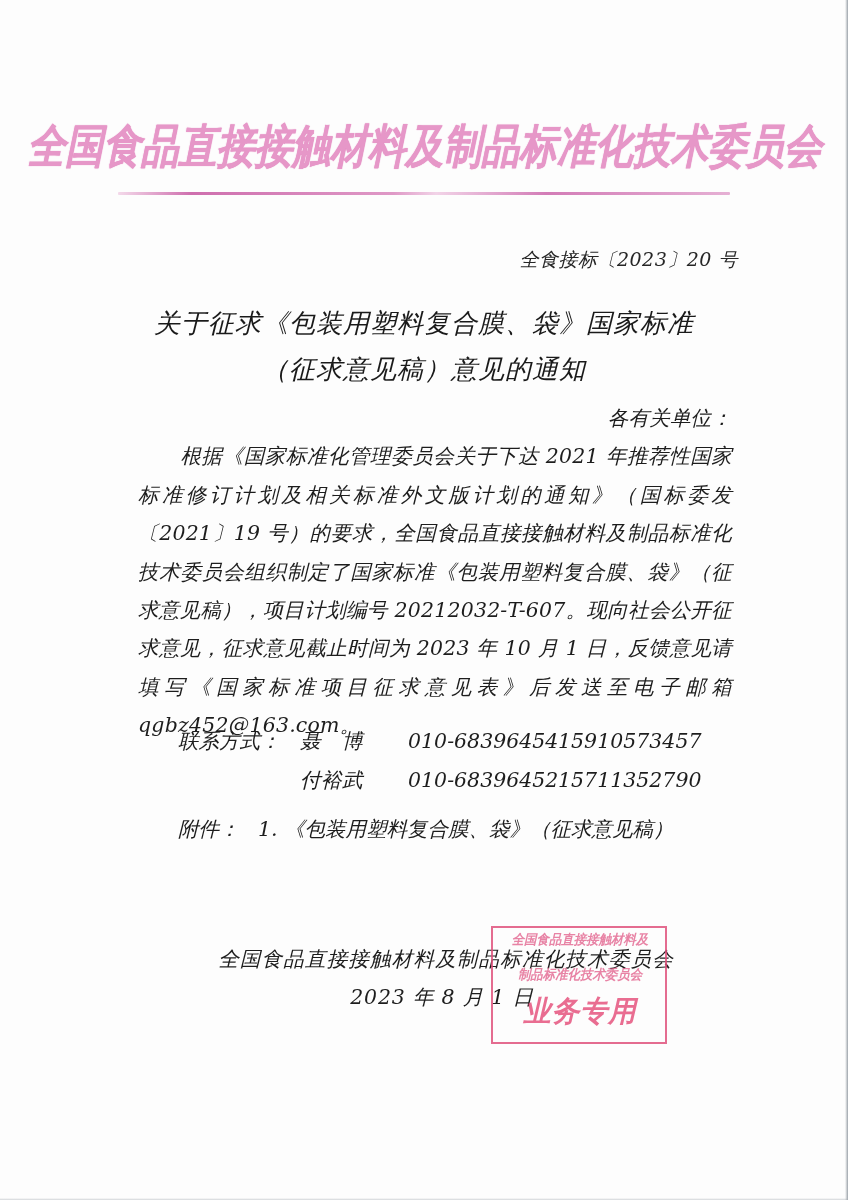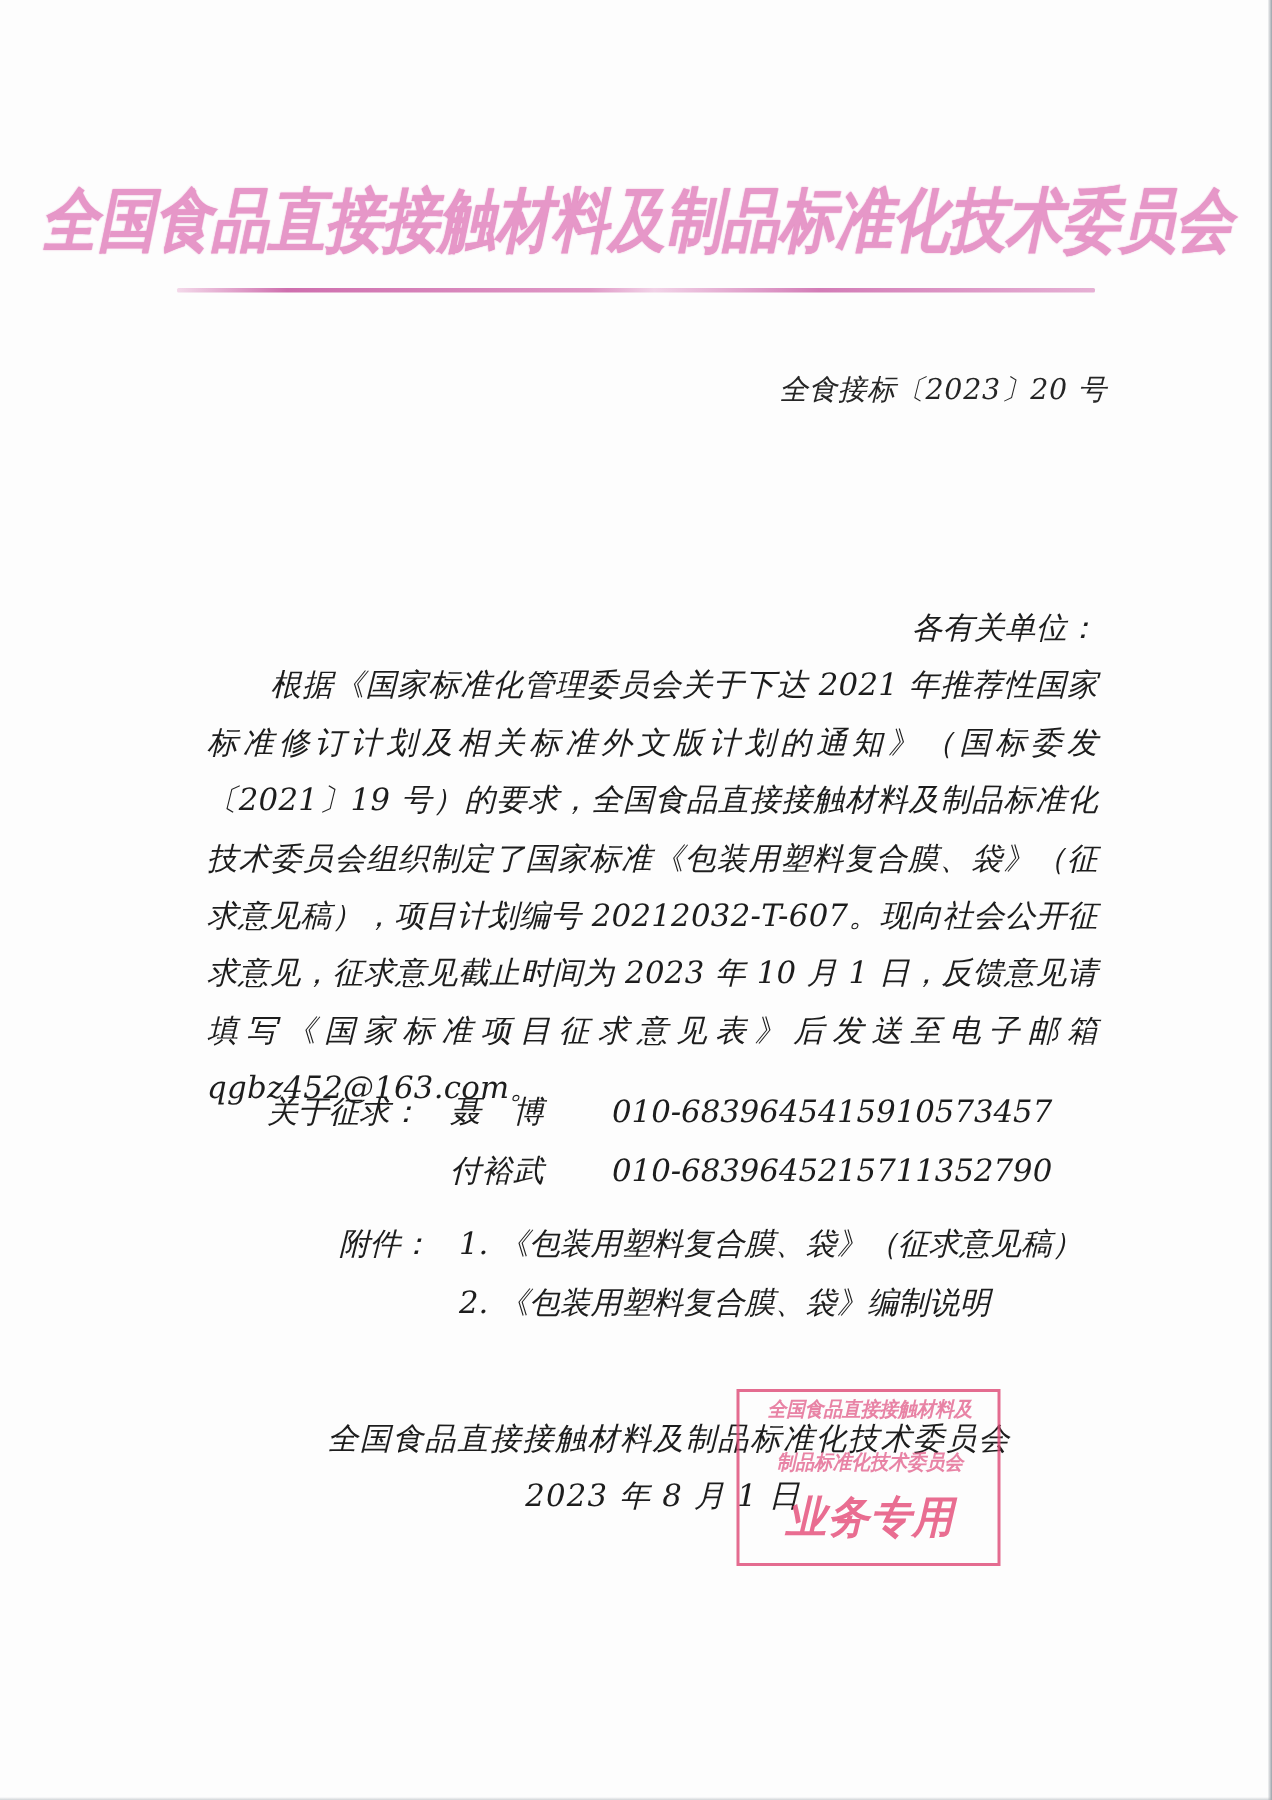--- a/index.html
+++ b/index.html
@@ -81,21 +81,21 @@
   .c-label{display:inline-block;width:122px;}
   .c-name{display:inline-block;width:108px;letter-spacing:.5px;}
   .c-tel{display:inline-block;width:150px;}
   .c-mob{display:inline-block;}
 
   
   .attachments{
     position:absolute;left:178px;top:810px;
     font-size:20.5px;line-height:38.5px;color:#1d1d1d;
   }
-  .att-row{white-space:nowrap;margin-left:48px;}
+  .att-row{white-space:nowrap;}
   .att-label{display:inline-block;width:80px;}
   .att-indent{display:inline-block;width:80px;}
   .att-num{display:inline-block;}
 
   
   .signature{
     position:absolute;left:0;top:940px;width:848px;text-align:center;
     font-size:20.5px;line-height:38px;color:#1d1d1d;
   }
   .sig-org{white-space:nowrap;padding-left:44px;letter-spacing:1.2px;}
@@ -134,44 +134,47 @@
   <div class="scan-edge"></div>
   <div class="scan-edge-b"></div>
 
   <div class="letterhead">
     <div class="letterhead-title">全国食品直接接触材料及制品标准化技术委员会</div>
   </div>
   <div class="letterhead-rule"></div>
 
   <div class="doc-number">全食接标〔2023〕20 号</div>
 
+  <div class="doc-title">
+    <div>关于征求《包装用塑料复合膜、袋》国家标准</div>
+    <div>（征求意见稿）意见的通知</div>
+  </div>
 
   <div class="body-block">
     <p class="salutation">各有关单位：</p>
     <p class="para"><span class="indent"></span><span>根据《国家标准化管理委员会关于下达 2021 年推荐性国家标准修订计划及相关标准外文版计划的通知》（国标委发〔2021〕19 号）的要求，全国食品直接接触材料及制品标准化技术委员会组织制定了国家标准《包装用塑料复合膜、袋》（征求意见稿），项目计划编号 20212032-T-607。现向社会公开征求意见，征求意见截止时间为 2023 年 10 月 1 日，反馈意见请填写《国家标准项目征求意见表》后发送至电子邮箱 qgbz452@163.com。</span></p>
   </div>
 
   <div class="contacts">
     <div class="contact-row">
-      <span class="c-label">关于征求：</span>
+      <span class="c-label">联系方式：</span>
       <span class="c-name">聂　博</span>
       <span class="c-tel">010-68396454</span>
       <span class="c-mob">15910573457</span>
     </div>
     <div class="contact-row">
       <span class="c-label"></span>
       <span class="c-name">付裕武</span>
       <span class="c-tel">010-68396452</span>
       <span class="c-mob">15711352790</span>
     </div>
   </div>
 
   <div class="attachments">
     <div class="att-row"><span class="att-label">附件：</span><span class="att-num">1.</span>&nbsp;<span>《包装用塑料复合膜、袋》（征求意见稿）</span></div>
-    <div class="att-row"><span class="att-indent"></span><span class="att-num">2.</span>&nbsp;<span>《包装用塑料复合膜、袋》编制说明</span></div>
   </div>
 
   <div class="signature">
     <div class="sig-org">全国食品直接接触材料及制品标准化技术委员会</div>
     <div class="sig-date">2023 年 8 月 1 日</div>
   </div>
 
   <div class="seal">
     <div class="seal-line1">全国食品直接接触材料及</div>
     <div class="seal-line2">制品标准化技术委员会</div>

